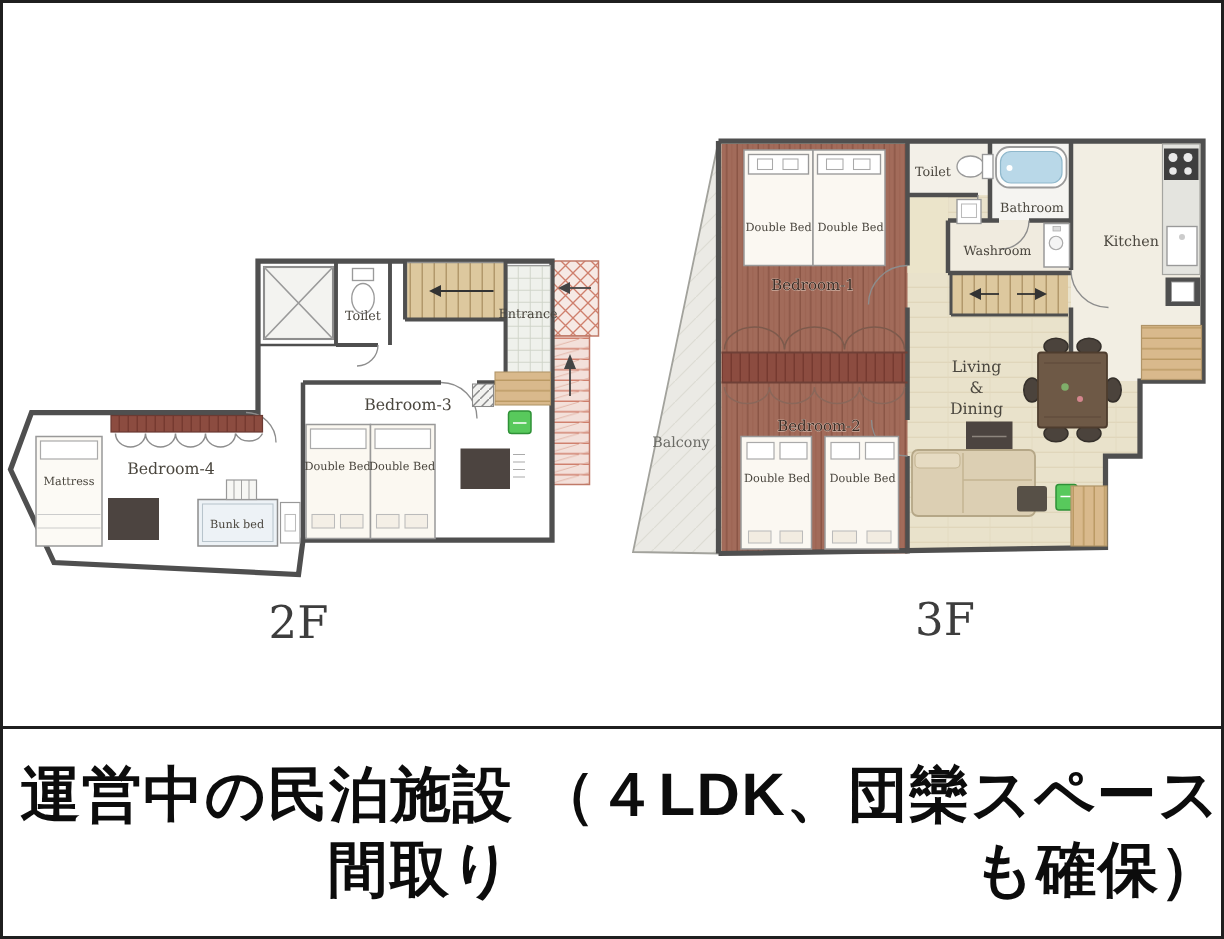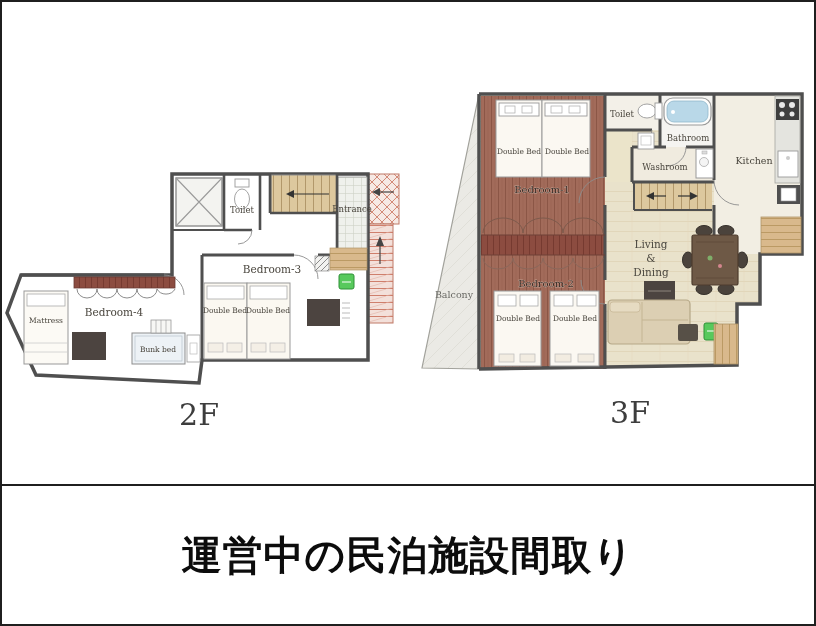--- a/index.html
+++ b/index.html
@@ -352,14 +352,15 @@
           <rect x="712" y="322" width="24" height="40" fill="url(#deckV)" stroke="#b09468" stroke-width="0.8"></rect>
         </g>
 
         <text class="flabel" x="628" y="421" font-size="30" text-anchor="middle">3F</text>
       </g>
     </svg>
   </div>
 
   <div class="caption">
     <div>運営中の民泊施設間取り</div>
+    <div>（４LDK、団欒スペースも確保）</div>
   </div>
 </div>
 
 </body></html>

